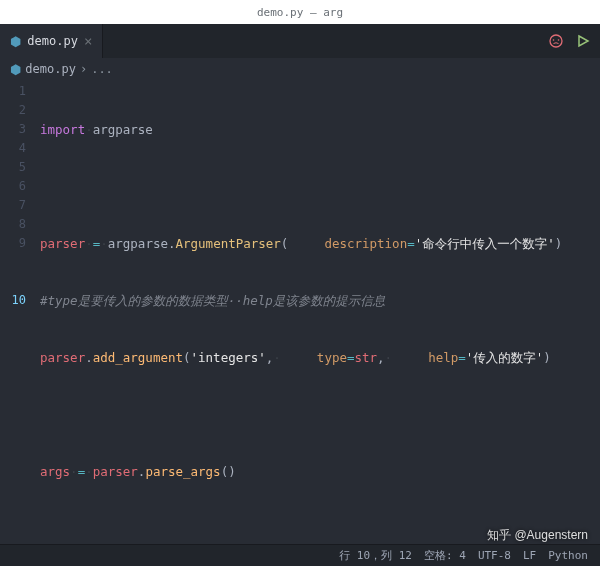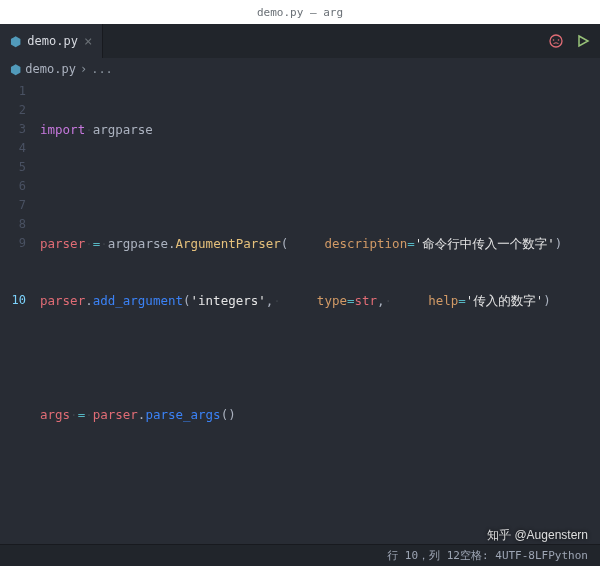--- a/index.html
+++ b/index.html
@@ -18,27 +18,27 @@
 .editor { display: flex; padding: 2px 0 10px 0; }
 .gutter { width: 40px; text-align: right; padding-right: 14px; color: #495162; line-height: 19px; font-size: 12px; }
 .gutter .active { color: #7dd3fc; margin-top: 38px; }
 .code { flex: 1; line-height: 19px; font-size: 12.5px; white-space: pre; }
 .code-line { height: 19px; }
 .kw-import { color: #c678dd; }
 .mod { color: #abb2bf; }
 .var { color: #e06c75; }
 .op { color: #56b6c2; }
 .cls { color: #e5c07b; }
-.fn { color: #3b82f6; }
+.fn { color: #fdba74; }
 .param { color: #d19a66; margin-left: 36px; }
 .str { color: #e5e5e5; }
 .cmt { color: #7f848e; font-style: italic; }
 .punct { color: #abb2bf; }
 .ws { color: #3b4048; }
-.status-bar { position: absolute; bottom: 0; left: 0; right: 0; height: 22px; background: #21252b; display: flex; align-items: center; justify-content: flex-end; padding: 0 12px; font-size: 11px; color: #9da5b4; border-top: 1px solid #181a1f; }
+.status-bar { position: absolute; bottom: 0; left: 0; right: 0; height: 22px; background: #21252b; display: flex; align-items: center; justify-content: flex-end; padding: 0 12px; gap: 12px; font-size: 11px; color: #9da5b4; border-top: 1px solid #181a1f; }
 .watermark { position: absolute; bottom: 22px; right: 12px; color: #f0f0f0; font-size: 12px; font-family: -apple-system, sans-serif; opacity: 0.9; text-shadow: 0 0 4px #000; }
 svg { display: block; }
 </style>
 </head>
 <body>
 
 <div class="title-bar">
   <span>demo.py — arg</span>
 </div>
 
@@ -82,20 +82,21 @@
     <div>6</div>
     <div>7</div>
     <div>8</div>
     <div>9</div>
     <div class="active">10</div>
   </div>
   <div class="code">
     <div class="code-line"><span class="kw-import">import</span><span class="ws">·</span><span class="mod">argparse</span></div>
     <div class="code-line"></div>
     <div class="code-line"><span class="var">parser</span><span class="ws">·</span><span class="op">=</span><span class="ws">·</span><span class="mod">argparse</span><span class="punct">.</span><span class="cls">ArgumentParser</span><span class="punct">(</span><span class="param">description</span><span class="op">=</span><span class="str">'命令行中传入一个数字'</span><span class="punct">)</span></div>
+    <div class="code-line"><span class="cmt">#type是要传入的参数的数据类型··help是该参数的提示信息</span></div>
     <div class="code-line"><span class="var">parser</span><span class="punct">.</span><span class="fn">add_argument</span><span class="punct">(</span><span class="str">'integers'</span><span class="punct">,</span><span class="ws">·</span><span class="param">type</span><span class="op">=</span><span class="var">str</span><span class="punct">,</span><span class="ws">·</span><span class="param">help</span><span class="op">=</span><span class="str">'传入的数字'</span><span class="punct">)</span></div>
     <div class="code-line"></div>
     <div class="code-line"><span class="var">args</span><span class="ws">·</span><span class="op">=</span><span class="ws">·</span><span class="var">parser</span><span class="punct">.</span><span class="fn">parse_args</span><span class="punct">(</span><span class="punct">)</span></div>
     <div class="code-line"></div>
     
     
   </div>
 </div>
 
 <div class="watermark">知乎 @Augenstern</div>

